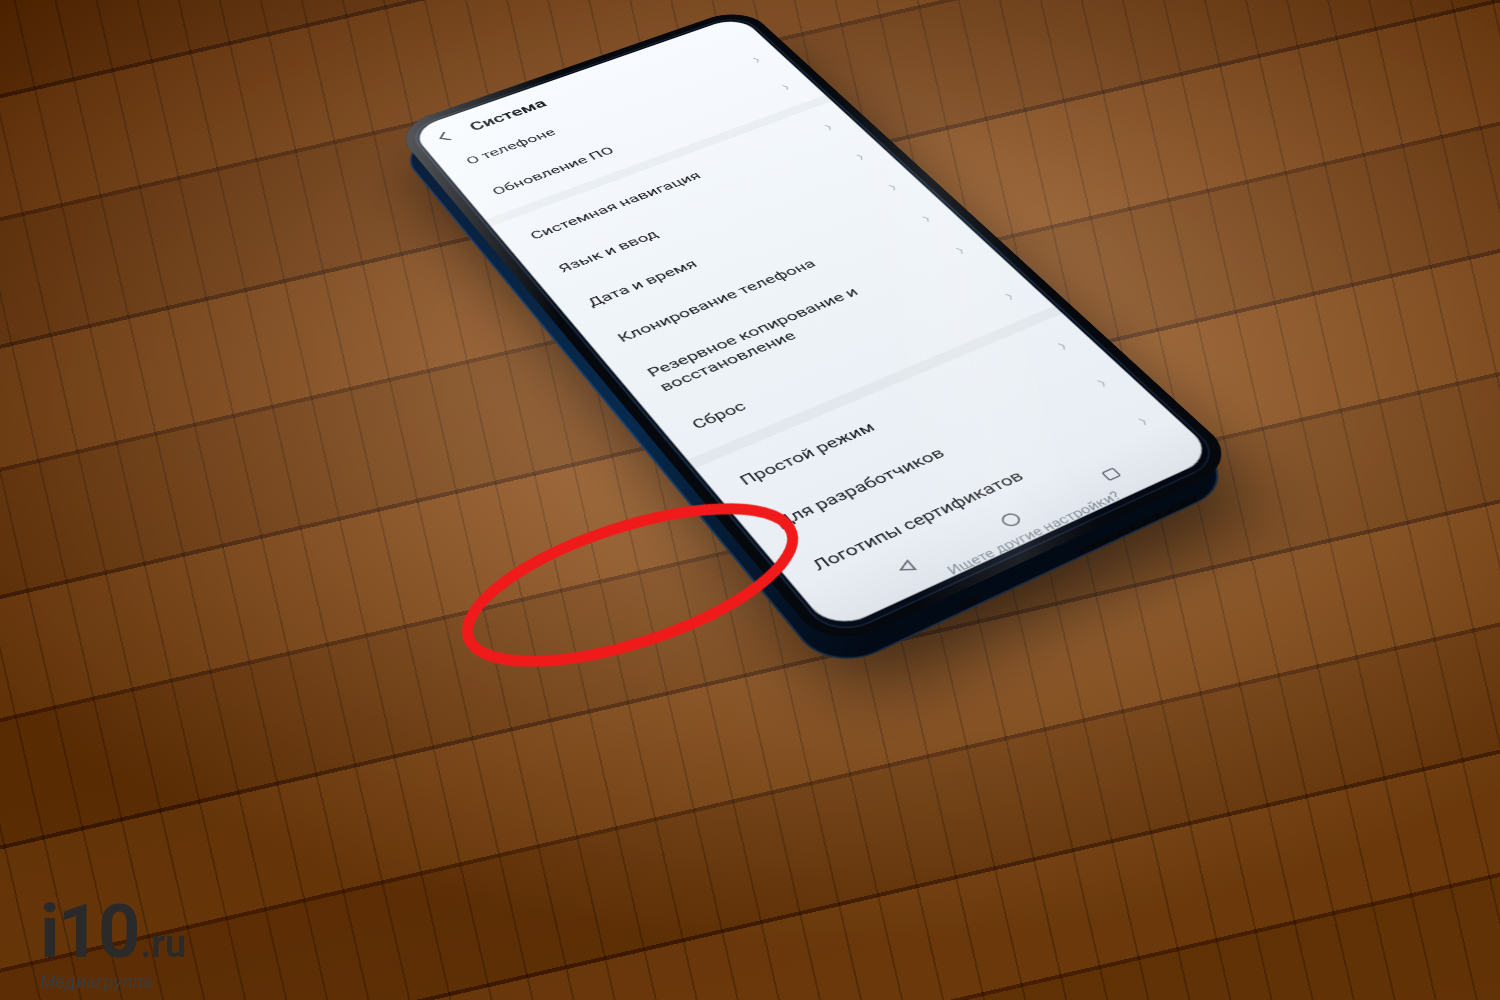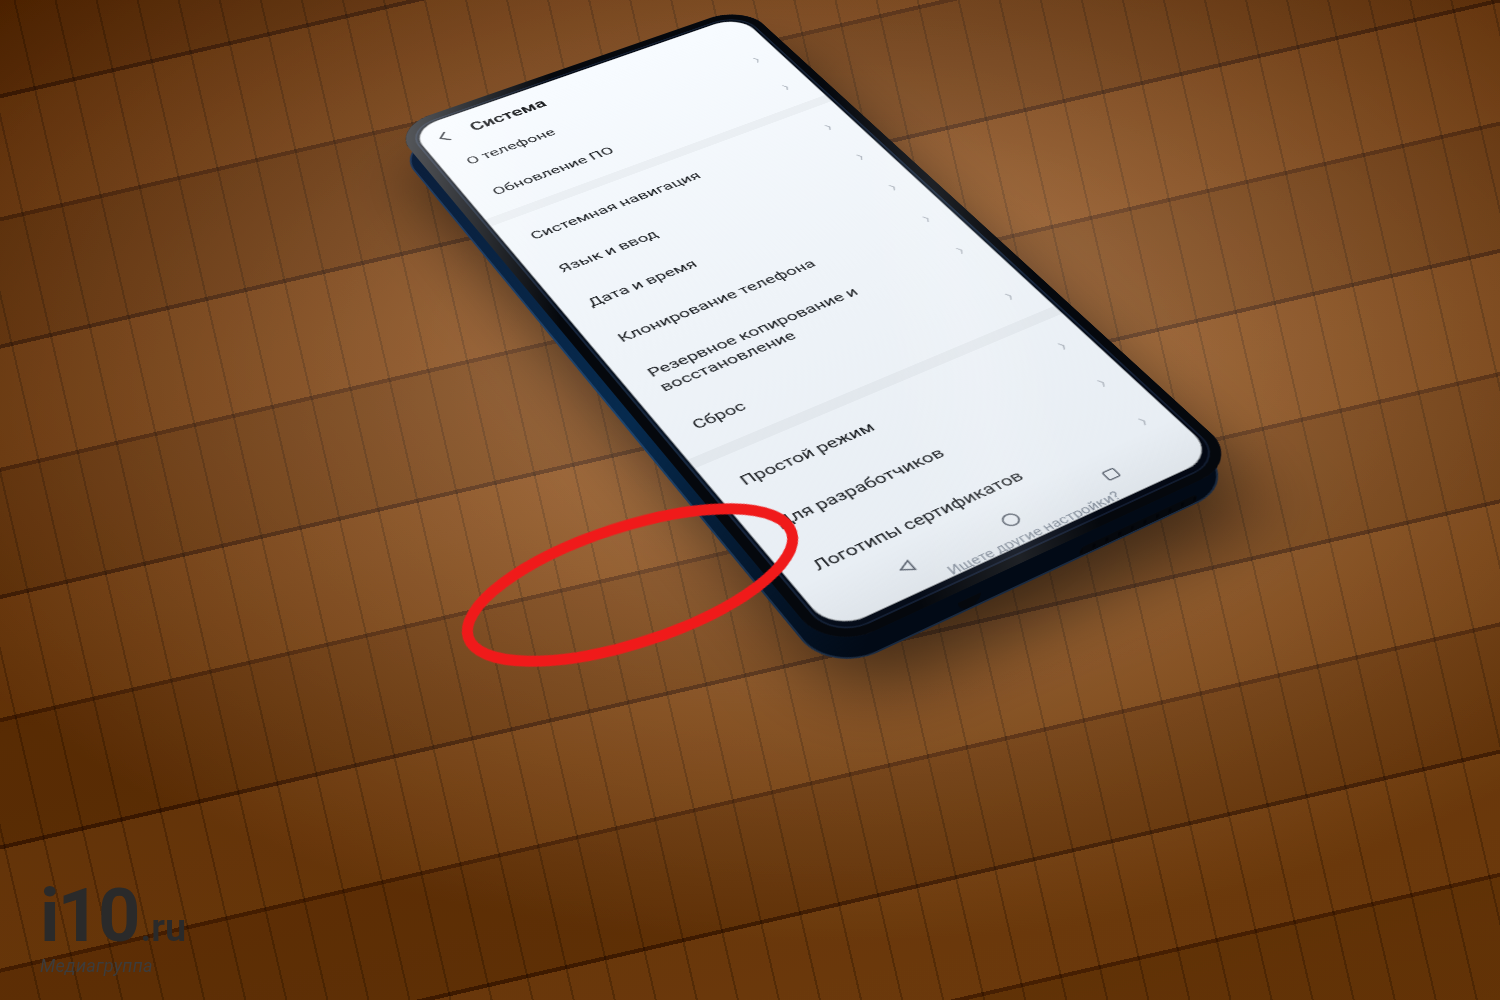--- a/index.html
+++ b/index.html
@@ -152,21 +152,21 @@
     position:absolute;
     left:445px;top:510px;
     width:370px;height:150px;
     pointer-events:none;
     transform:rotate(-16deg);
   }
   .anno svg{width:100%;height:100%;overflow:visible;}
 
   
   .wm{
-    position:absolute;left:40px;bottom:24px;color:#2a2a2a;
+    position:absolute;left:40px;bottom:8px;color:#2a2a2a;
   }
   .wm .big{font-size:74px;font-weight:700;letter-spacing:-2px;line-height:.8;}
   .wm .big .ru{font-size:38px;font-weight:600;letter-spacing:0;margin-left:2px;}
   .wm .sub{font-size:18px;font-style:italic;color:#3c3c3c;margin-top:10px;letter-spacing:.3px;}
 
   
   .dof{
     position:absolute;inset:0;pointer-events:none;
     backdrop-filter:blur(0px);
   }

